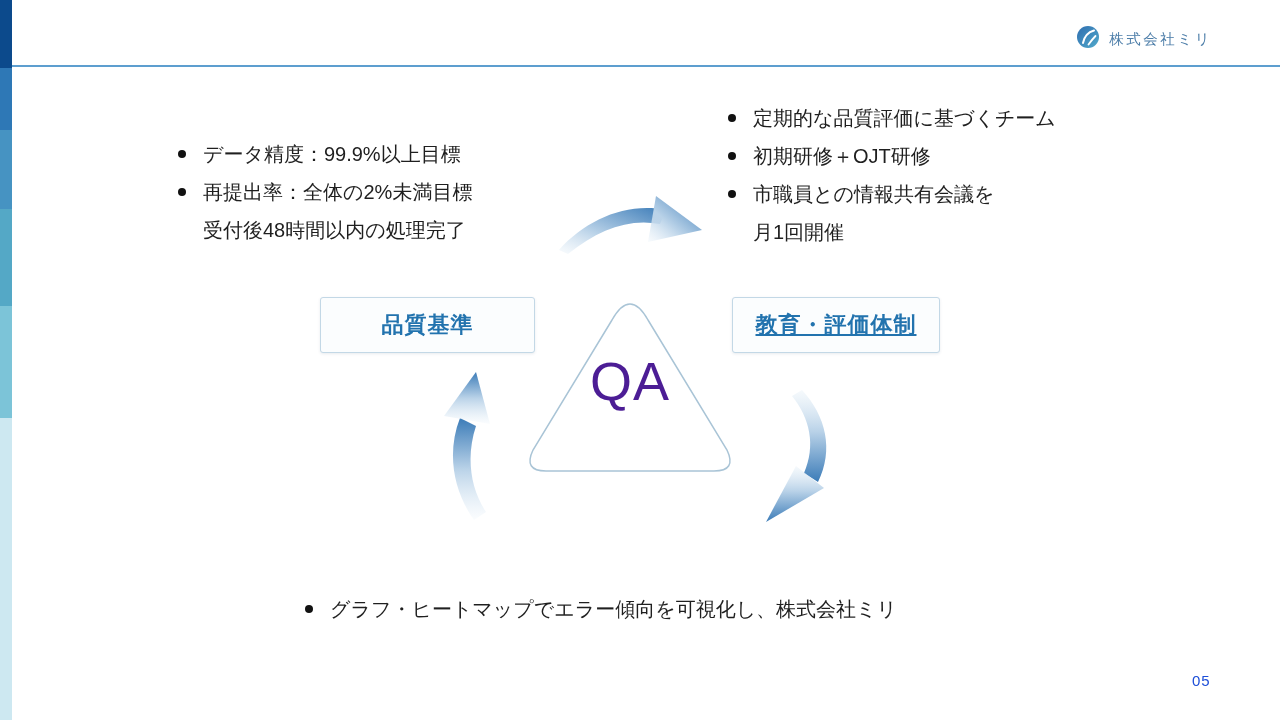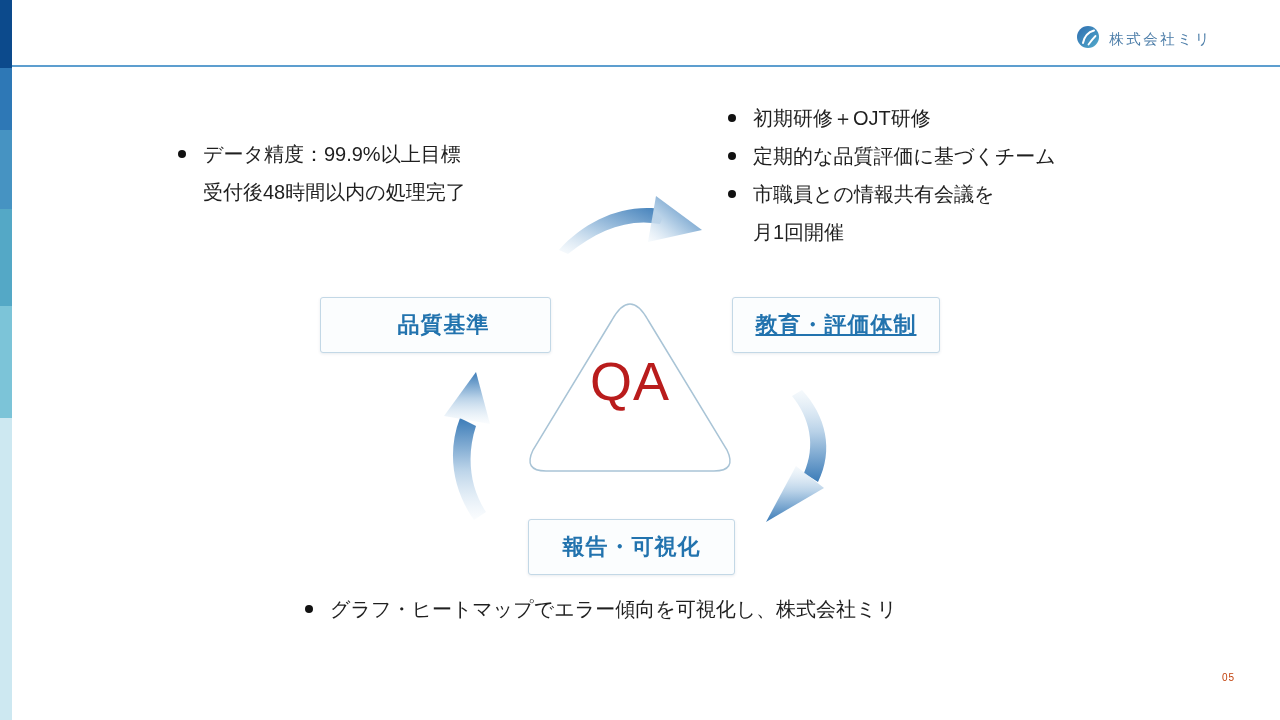--- a/index.html
+++ b/index.html
@@ -32,25 +32,25 @@
   
   .node{
     position:absolute;display:flex;align-items:center;justify-content:center;
     background:#fbfdfe;border:1px solid #c3d8e6;border-radius:3px;
     box-shadow:0 1px 3px rgba(30,60,90,.10);
     font-size:22px;font-weight:700;color:#2273ae;letter-spacing:1px;white-space:nowrap;
   }
   .tri-wrap{position:absolute;left:513px;top:278px;width:234px;height:205px;}
   .qa-label{
     position:absolute;left:513px;top:350px;width:234px;text-align:center;
-    font-size:54px;font-weight:500;color:#b91c1c;letter-spacing:1px;
+    font-size:54px;font-weight:500;color:#4c1d95;letter-spacing:1px;
   }
   .arrow{position:absolute;}
   
-  .page-num{position:absolute;left:1192px;top:672px;font-size:10px;color:#c2410c;letter-spacing:1px;margin-left:30px;}
+  .page-num{position:absolute;left:1192px;top:672px;font-size:15px;color:#1d4ed8;letter-spacing:1px;}
 </style>
 </head>
 <body>
 
 <div class="slide">
 
   <div class="side-rail"></div>
 
 
   <div class="brand">
@@ -69,34 +69,38 @@
     </span>
     <span class="brand-name">株式会社ミリ</span>
   </div>
   <div class="header-rule"></div>
 
   <div class="blist" style="left:178px;top:135px;text-align:right;">
     <div class="brow">
         <span class="dot"></span>
         <span>データ精度：99.9%以上目標</span>
       </div>
+    <div class="brow">
+        <span class="dot"></span>
+        <span>再提出率：全体の2%未満目標</span>
+      </div>
     <div class="brow nodot">
         <span class="dot"></span>
         <span>受付後48時間以内の処理完了</span>
       </div>
   </div>
 
   <div class="blist" style="left:728px;top:99px;">
     <div class="brow">
         <span class="dot"></span>
-        <span>初期研修＋OJT研修</span>
+        <span>定期的な品質評価に基づくチーム</span>
       </div>
     <div class="brow">
         <span class="dot"></span>
-        <span>定期的な品質評価に基づくチーム</span>
+        <span>初期研修＋OJT研修</span>
       </div>
     <div class="brow">
         <span class="dot"></span>
         <span>市職員との情報共有会議を</span>
       </div>
     <div class="brow nodot">
         <span class="dot"></span>
         <span>月1回開催</span>
       </div>
   </div>
@@ -150,25 +154,22 @@
         <stop offset="0" stop-color="#f6fafd" stop-opacity="0.5"></stop>
         <stop offset="0.5" stop-color="#b9d2e8"></stop>
         <stop offset="1" stop-color="#3c7cb8"></stop>
       </linearGradient>
         </defs>
       <path d="M56,152 C36,124 28,86 42,50 L58,58 C48,88 52,120 68,144 Z" fill="url(#gLeft)"></path>
       <path d="M26,48 L58,4 L72,56 Z" fill="url(#gLeft)"></path>
     </svg>
   </div>
 
-  <div class="node" style="left:320px;top:297px;width:213px;height:54px;padding-left:16px;">
+  <div class="node" style="left:320px;top:297px;width:213px;height:54px;">
     <span>品質基準</span>
   </div>
   <div class="node" style="left:732px;top:297px;width:206px;height:54px;text-decoration:underline;">
     <span>教育・評価体制</span>
-  </div>
-  <div class="node" style="left:528px;top:519px;width:205px;height:54px;">
-    <span>報告・可視化</span>
   </div>
 
   <div class="page-num">05</div>
 
 </div>
 
 </body></html>

